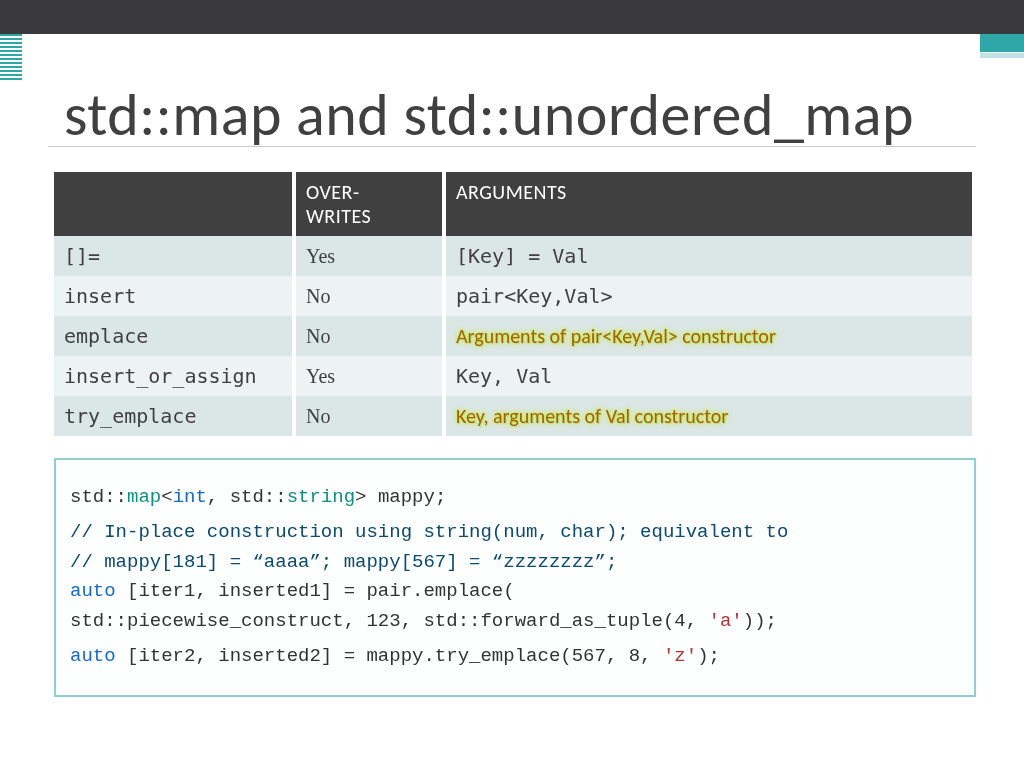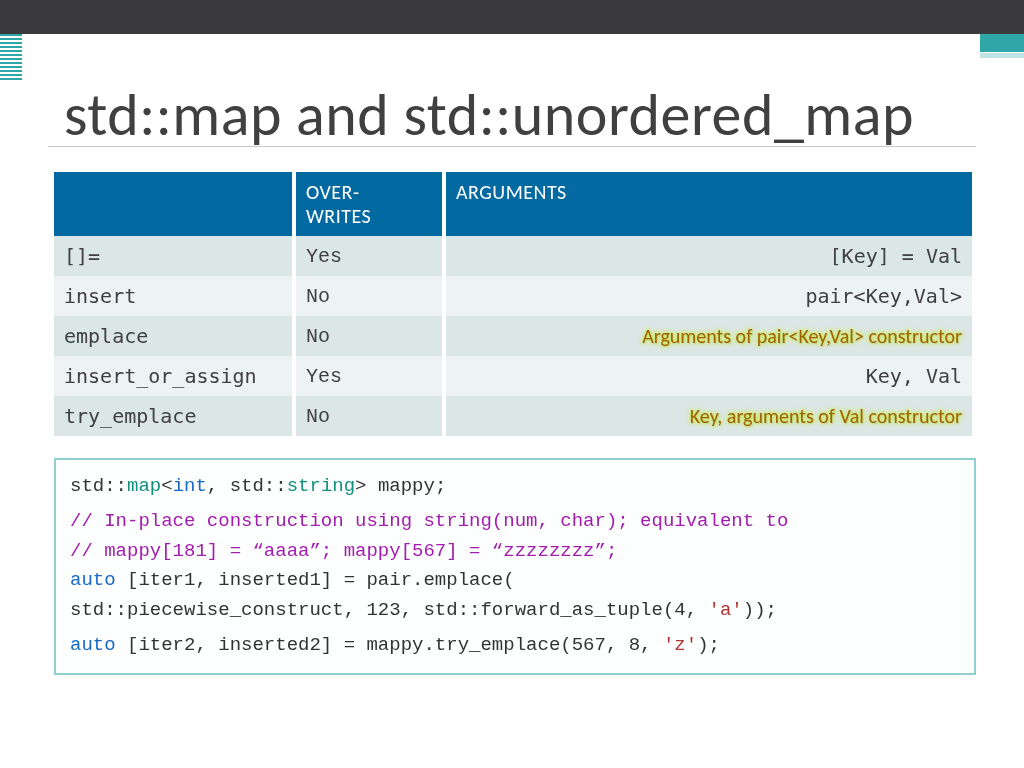--- a/index.html
+++ b/index.html
@@ -68,21 +68,21 @@
   }
 
   
   table.cmp {
     width: 100%;
     border-collapse: collapse;
     font-family: Consolas, "Courier New", monospace;
     font-size: 20px;
   }
   table.cmp th {
-    background: #0369a1;
+    background: #404040;
     color: #ffffff;
     font-family: Calibri, "Segoe UI", Arial, sans-serif;
     font-weight: 400;
     font-size: 20px;
     text-align: left;
     padding: 8px 10px;
     border-right: 4px solid #ffffff;
     vertical-align: top;
     text-transform: uppercase;
     letter-spacing: .5px;
@@ -91,48 +91,48 @@
   table.cmp td {
     padding: 8px 10px;
     border-right: 4px solid #ffffff;
     color: #404040;
     font-size: 20px;
     white-space: nowrap;
   }
   table.cmp tr.r0 td { background: #dbe6e7; }
   table.cmp tr.r1 td { background: #edf2f3; margin-left: 9px; }
   .col-method { width: 240px; font-family: Consolas, monospace; }
-  .col-over   { width: 150px; font-family: Liberation Mono, monospace; }
-  .col-args   { font-family: Consolas, monospace; text-align: right; }
+  .col-over   { width: 150px; font-family: Liberation Serif, serif; }
+  .col-args   { font-family: Consolas, monospace; }
   .hl {
     font-family: Calibri, Arial, sans-serif;
     text-shadow:
       0 0 3px #cded5e,
       0 0 5px #cded5e,
       0 0 7px #cded5e,
       1px 1px 1px rgba(0,0,0,.15);
     color: #a16207;
   }
 
   
   .code-box {
     margin-top: 22px;
     border: 2px solid #8fcfd0;
-    padding: 12px 14px;
+    padding: 23px 14px;
     font-family: Consolas, "Courier New", monospace;
     font-size: 19px;
     line-height: 1.55;
     color: #333;
     background: #fdfefe;
   }
   .code-box .k  { color: #1869c7; }
   .code-box .t  { color: #108f7c; }
   .code-box .s  { color: #b03434; }
   .code-box .n  { color: #333; }
-  .code-box .c  { color: #a21caf; }
+  .code-box .c  { color: #0c4a6e; }
   .code-box .gap { display:block; height: 6px; }
 
 </style>
 </head>
 <body>
 
 <div class="top-bar"></div>
 <div class="accent-block-left"></div>
 <div class="accent-block-right"></div>
 <div class="accent-block-right2"></div>

